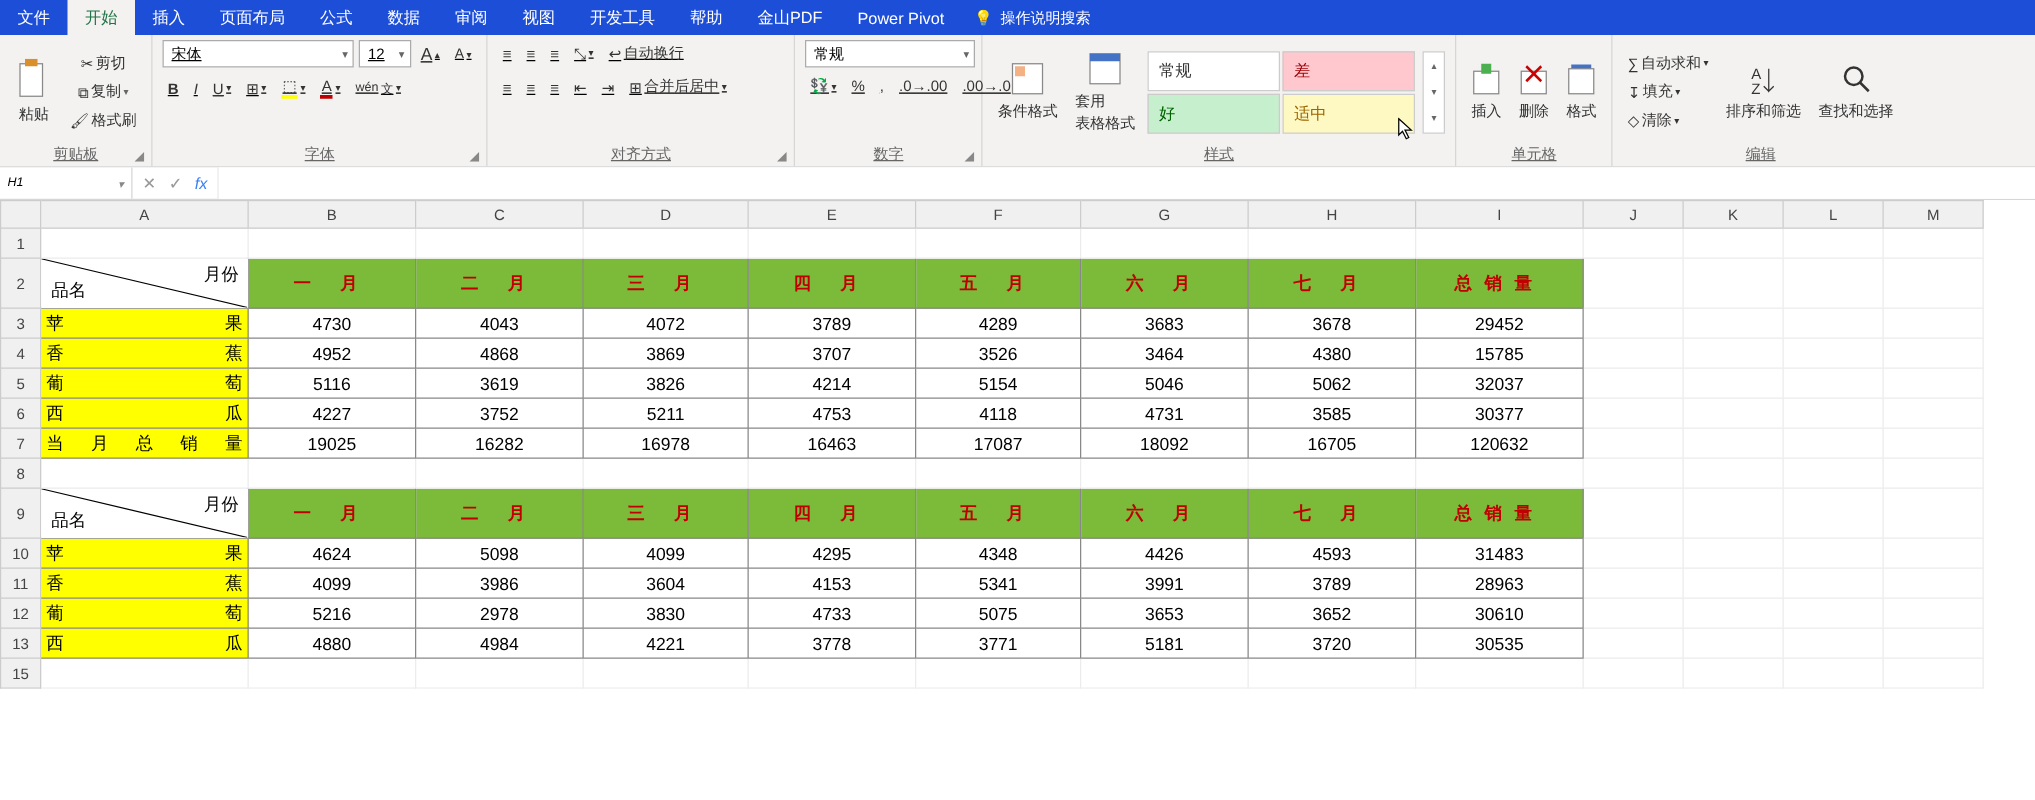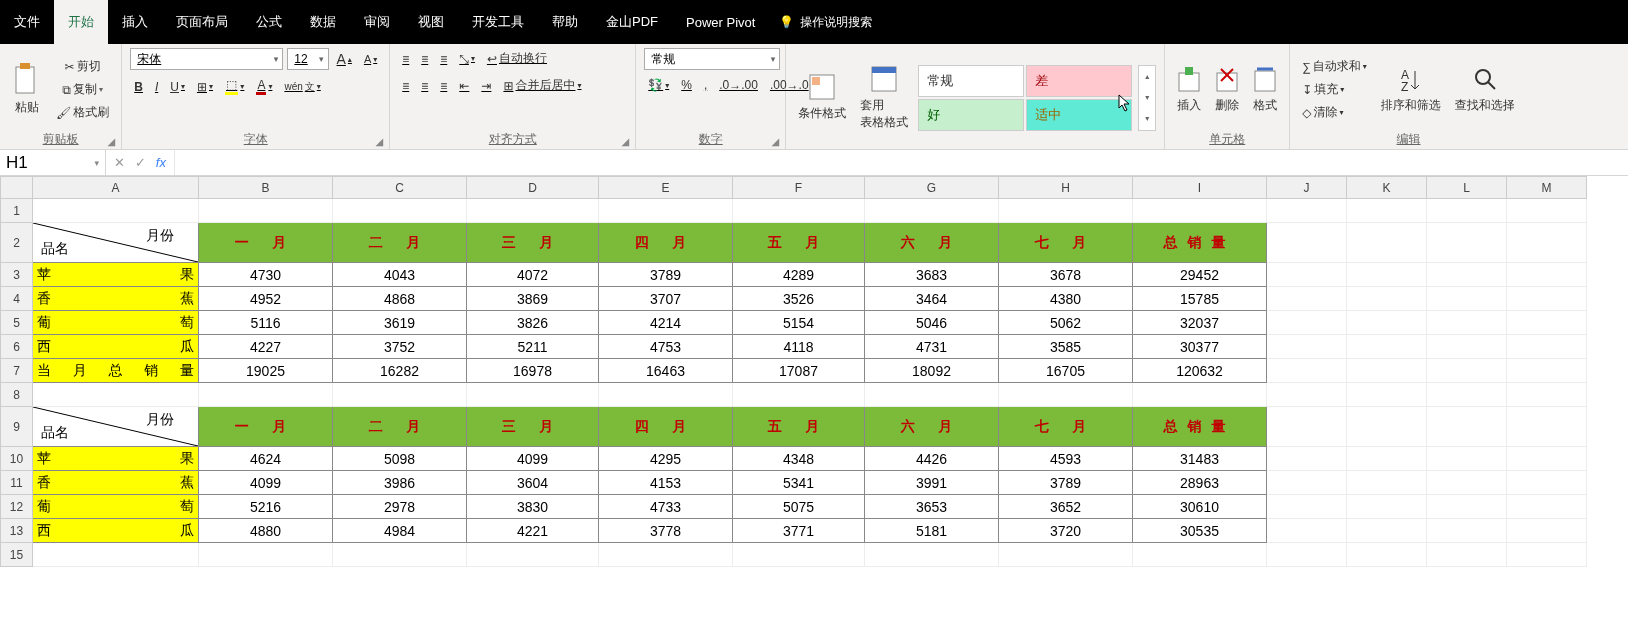--- a/index.html
+++ b/index.html
@@ -1,19 +1,19 @@
 <!DOCTYPE html>
 <html><head>
 <meta charset="utf-8">
 <style>
 * { margin: 0; padding: 0; box-sizing: border-box; font-family: "Microsoft YaHei", sans-serif; }
 body { background: #fff; width: 1628px; height: 640px; overflow: hidden; font-size: 12px; }
 
 
-.menubar { background: #000000; height: 44px; display: flex; align-items: stretch; color: #fff; }
+.menubar { background: #1d4ed8; height: 28px; display: flex; align-items: stretch; color: #fff; }
 .menubar .tab { padding: 0 14px; display: flex; align-items: center; font-size: 13px; cursor: pointer; }
 .menubar .tab.active { background: #f3f2f1; color: #217346; }
 .menubar .tell { display: flex; align-items: center; gap: 6px; padding: 0 10px; }
 
 
 .ribbon { background: #f3f2f1; height: 106px; border-bottom: 1px solid #d6d6d6; display: flex; }
 .group { border-right: 1px solid #d6d6d6; padding: 4px 8px 2px; display: flex; flex-direction: column; justify-content: space-between; }
 .group-label { text-align: center; color: #666; font-size: 12px; height: 16px; position: relative; text-decoration: underline; }
 .group-dl { position: absolute; right: -2px; bottom: 0; font-size: 10px; color: #888; }
 .group-body { flex: 1; display: flex; align-items: center; gap: 6px; }
@@ -21,47 +21,47 @@
 .hstack { display: flex; align-items: center; gap: 4px; text-decoration: underline; }
 .icbtn { padding: 2px 4px; display: flex; align-items: center; gap: 2px; font-size: 12px; color: #333; cursor: pointer; border-radius: 2px; }
 .bigbtn { display: flex; flex-direction: column; align-items: center; gap: 2px; padding: 2px 4px; cursor: pointer; font-size: 12px; color: #333; }
 .combo { background: #fff; border: 1px solid #ababab; height: 22px; display: flex; align-items: center; padding: 0 18px 0 6px; font-size: 12px; position: relative; }
 .combo::after { content: "▾"; position: absolute; right: 4px; color: #666; font-size: 9px; }
 
 .style-box { width: 106px; height: 32px; border: 1px solid #ccc; display: flex; align-items: center; padding: 0 8px; font-size: 13px; }
 .style-normal { background: #fff; color: #333; }
 .style-bad { background: #ffc7ce; color: #9c0006; }
 .style-good { background: #c6efce; color: #006100; }
-.style-neutral { background: #5eead4; color: #9c6500; }
+.style-neutral { background: #fef9c3; color: #9c6500; }
 .style-grid { display: grid; grid-template-columns: repeat(2, 106px); gap: 2px; }
 .style-exp { width: 18px; height: 66px; border: 1px solid #ccc; background:#fff; display:flex; flex-direction:column; justify-content:space-around; align-items:center; font-size:8px; color:#666; }
 
 
 .fbar { height: 26px; border-bottom: 1px solid #d6d6d6; display: flex; align-items: stretch; background: #fff; }
-.namebox { width: 106px; border-right: 1px solid #d6d6d6; display: flex; align-items: center; padding: 0 6px; font-size: 17px; position: relative; }
+.namebox { width: 106px; border-right: 1px solid #d6d6d6; display: flex; align-items: center; padding: 0 6px; font-size: 10px; position: relative; font-style: italic; }
 .namebox::after { content: "▾"; position: absolute; right: 6px; color: #888; font-size: 9px; }
 .fbar-btns { display: flex; align-items: center; padding: 0 8px; gap: 10px; border-right: 1px solid #e6e6e6; }
 .fbar-btn { color: #999; font-size: 13px; cursor: pointer; }
 .fx { font-style: italic; color: #3b82f6; }
 .formula-input { flex: 1; border: none; outline: none; padding: 0 6px; font-size: 12px; }
 
 
 .grid-wrap { position: relative; overflow: hidden; }
 .corner { width: 32px; height: 22px; background: #f0f0f0; border-right: 1px solid #ccc; border-bottom: 1px solid #ccc; }
 table.grid { border-collapse: collapse; table-layout: fixed; }
 .colhdr th { background: #f0f0f0; border: 1px solid #ccc; font-weight: normal; color: #444; font-size: 12px; height: 22px; }
 .rowhdr { background: #f0f0f0; border: 1px solid #ccc; font-weight: normal; color: #444; font-size: 12px; width: 32px; text-align: center; }
 td.cell { border: 1px solid #ececec; height: 24px; font-size: 14px; padding: 0 4px; }
 
 
 .hcell { background: #7cbb3a; color: #c00000; font-family: KaiTi, serif; font-size: 16px; text-align: center; border: 1px solid #888 !important; height: 40px !important; font-weight: bold; letter-spacing: 10px; margin-top: 28px; }
 .namecell { background: #ffff00; font-family: KaiTi, serif; font-size: 16px; text-align: justify; text-align-last: justify; padding: 0 18px; border: 1px solid #888 !important; }
 .datacell { text-align: center; font-family: Arial; font-size: 15px; border: 1px solid #888 !important; }
 .diag { background: #fff; border: 1px solid #888 !important; position: relative; font-family: KaiTi, serif; font-size: 16px; height: 40px !important; }
-.diag .tr { position: absolute; top: 4px; right: 24px; }
+.diag .tr { position: absolute; top: 4px; right: 7px; }
 .diag .bl { position: absolute; bottom: 4px; left: 8px; }
 .diag svg { position: absolute; inset: 0; width: 100%; height: 100%; }
 
 .cursor { position: absolute; width: 14px; height: 18px; pointer-events: none; }
 
 
 .cA { width: 166px; } .cB { width: 134px; } .cC { width: 134px; } .cD { width: 132px; }
 .cE { width: 134px; } .cF { width: 132px; } .cG { width: 134px; } .cH { width: 134px; }
 .cI { width: 134px; } .cJ { width: 80px; } .cK { width: 80px; } .cL { width: 80px; } .cM { width: 80px; }
 </style>
@@ -219,20 +219,21 @@
         <div class="style-box style-bad">差</div>
         <div class="style-box style-good">好</div>
         <div class="style-box style-neutral">适中</div>
       </div>
       <div class="style-exp">
           <span>▴</span>
           <span>▾</span>
           <span>▾</span>
         </div>
     </div>
+    <div class="group-label"><span>样式</span></div>
   </div>
 
   <div class="group">
     <div class="group-body">
       <div class="bigbtn">
           <svg width="24" height="30">
             <rect x="2" y="8" width="20" height="18" fill="#fff" stroke="#888"></rect>
             <rect x="8" y="2" width="8" height="8" fill="#4caf50"></rect>
           </svg>
           <span>插入</span>

